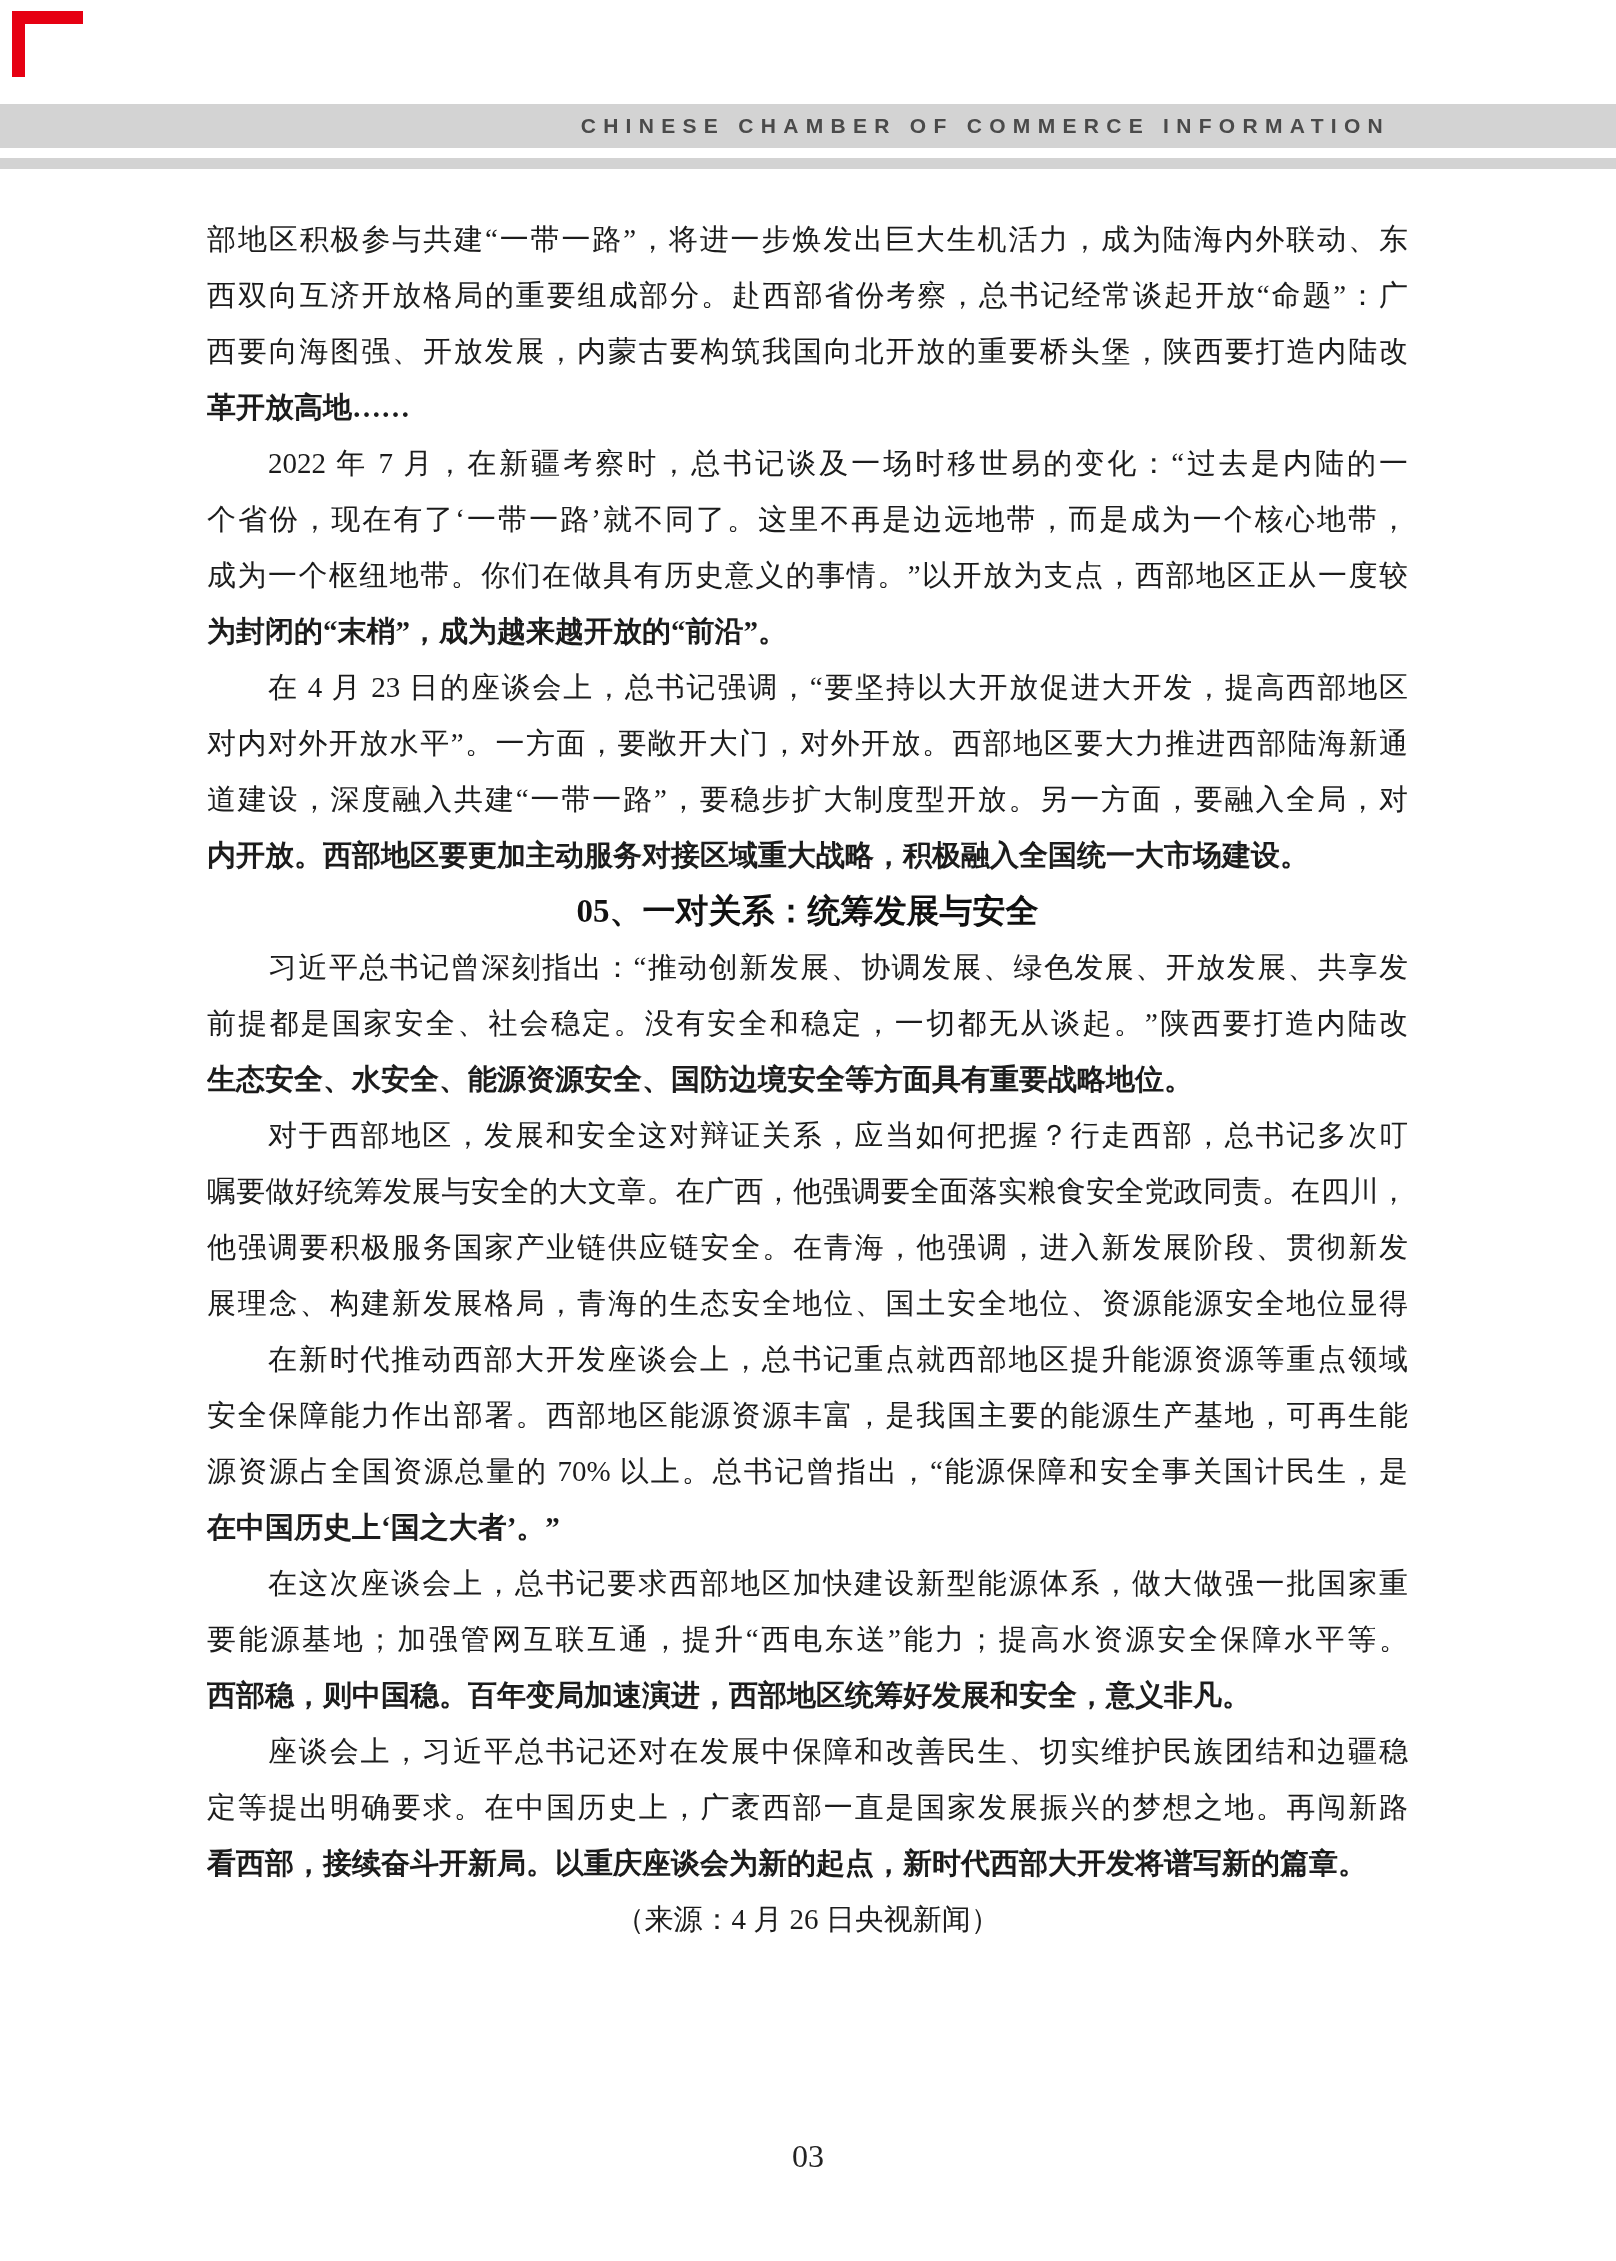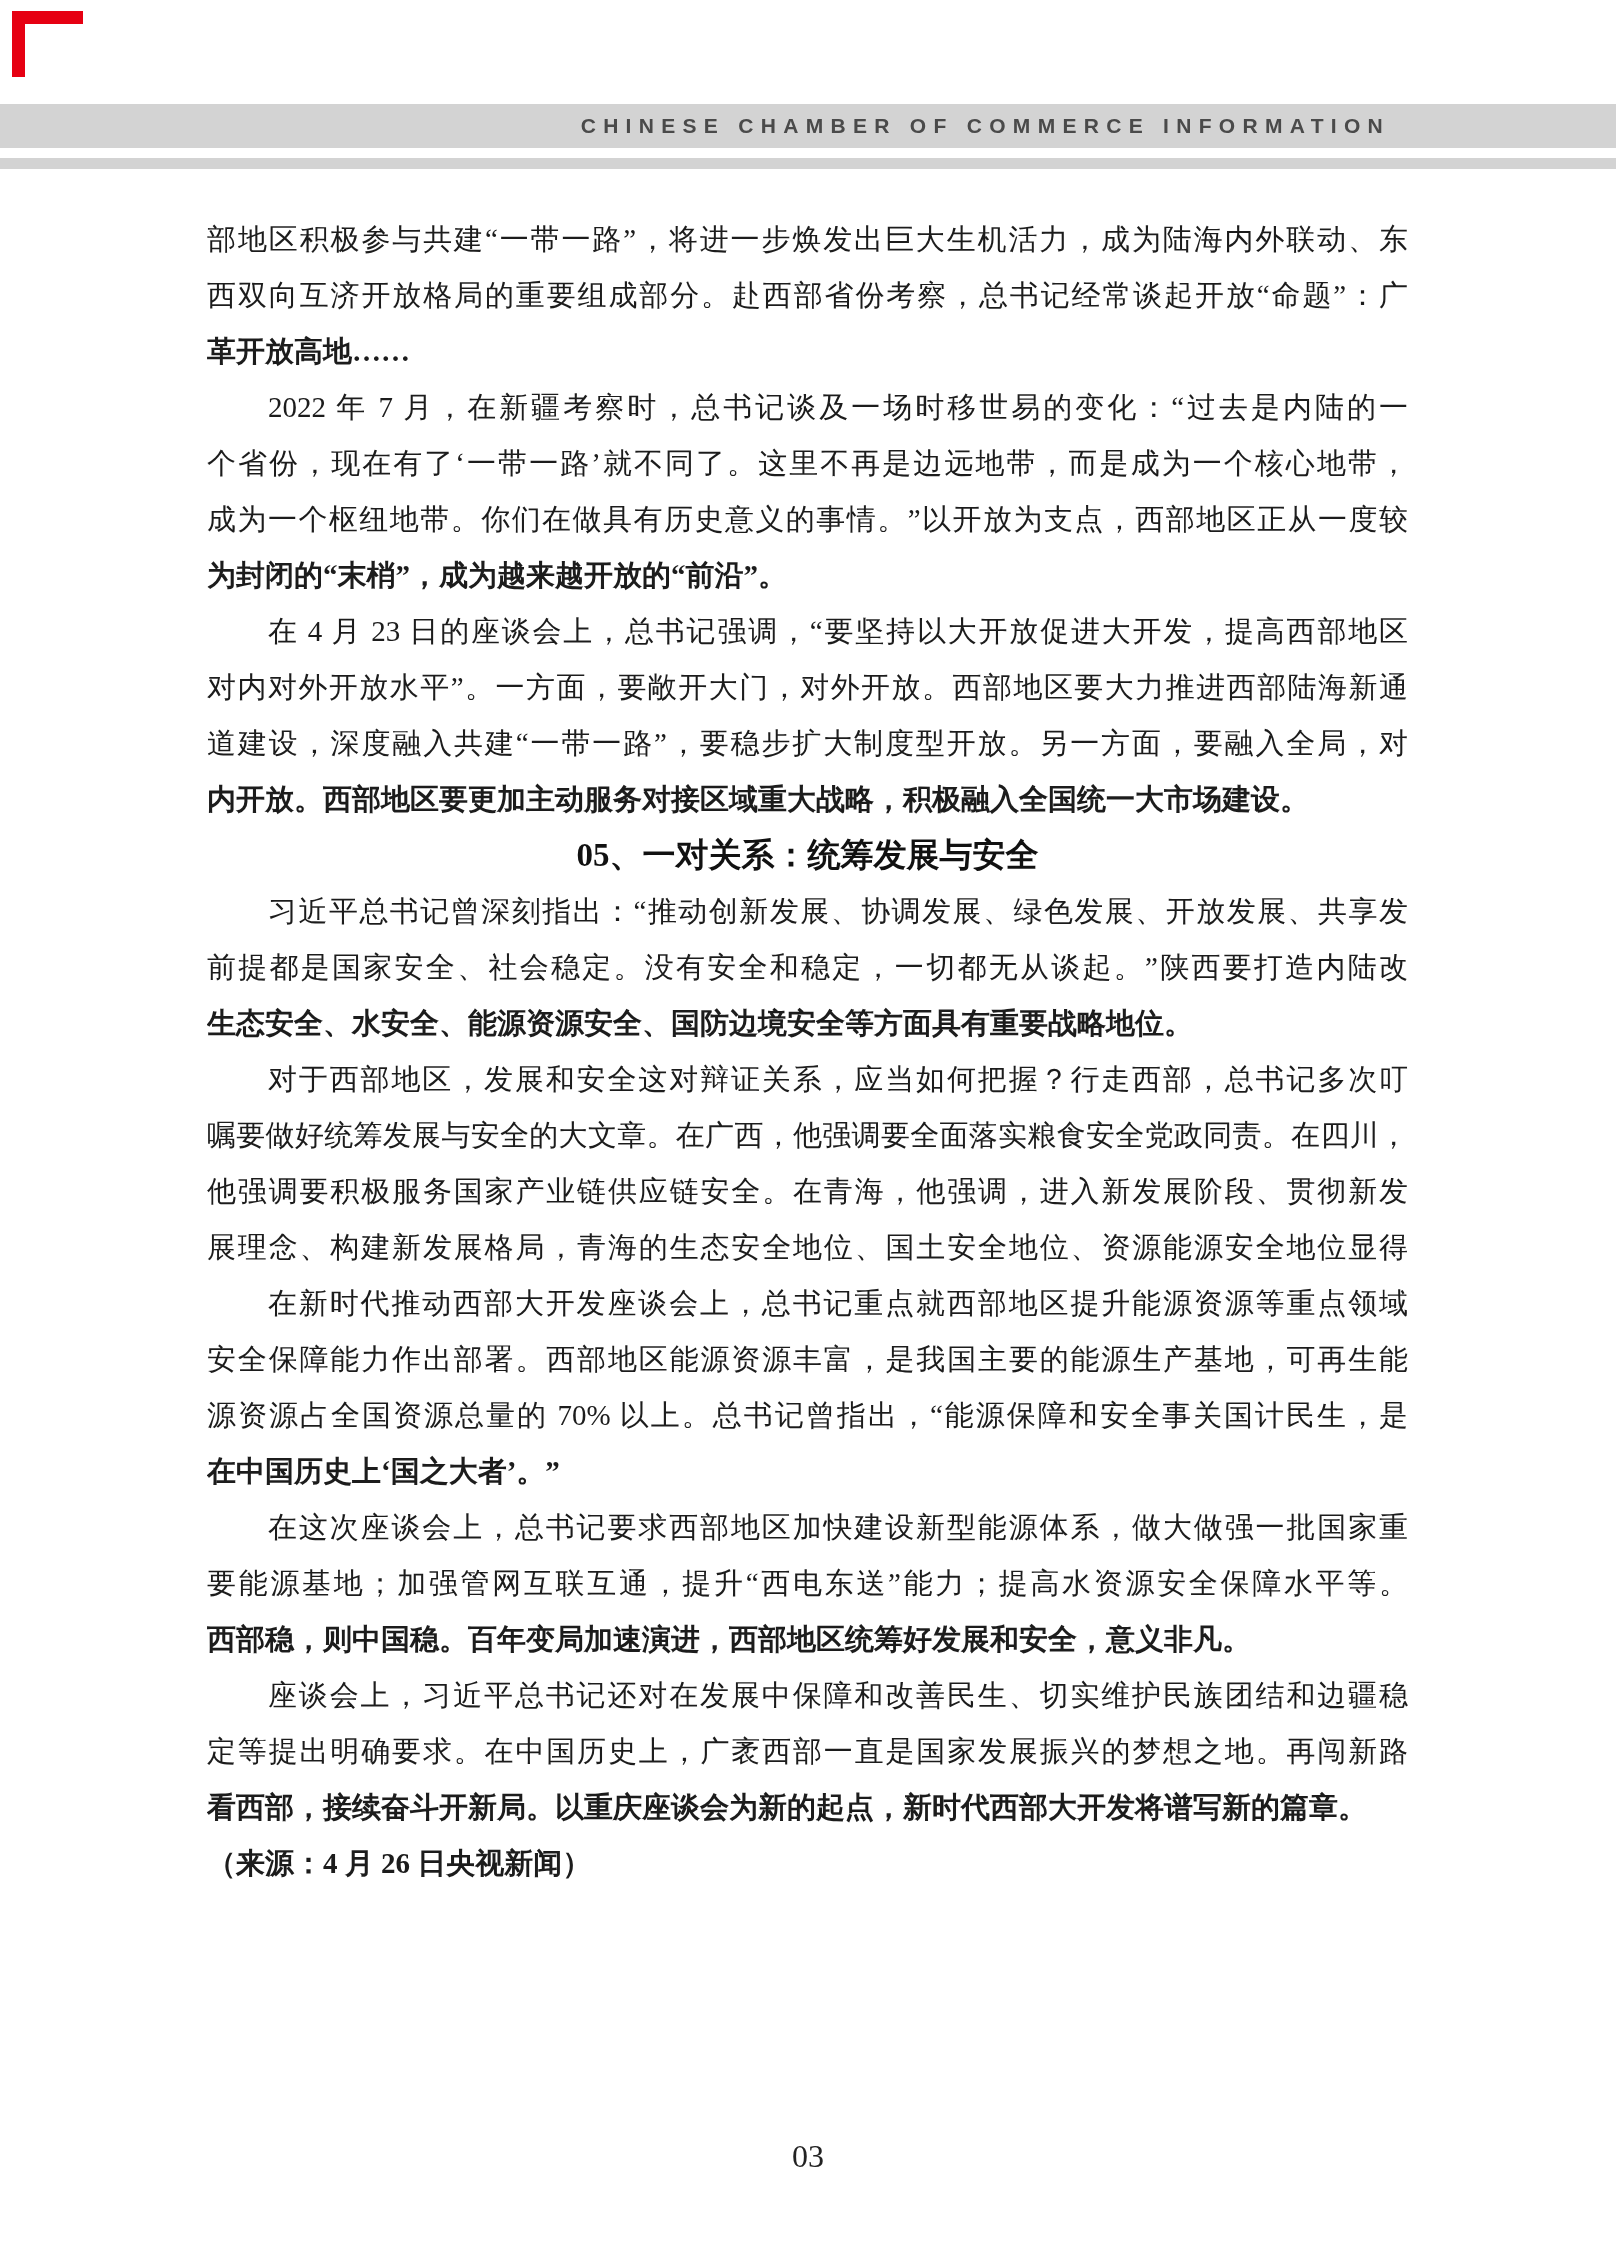--- a/index.html
+++ b/index.html
@@ -35,21 +35,21 @@
     height:56px;line-height:56px;font-size:29px;color:var(--ink);
     overflow:hidden;white-space:normal;
   }
   .line.j{text-align:justify;text-align-last:justify;}
   .line.ji{text-align:justify;text-align-last:justify;text-indent:61px;}
   .line.l{text-align:left;font-weight:bold;}
   .line.h{
     text-align:center;font-weight:700;font-size:33px;
     font-family:Liberation Serif, serif;color:#111;
   }
-  .line.src{text-align:left;font-weight:700;}
+  .line.src{text-align:center;font-weight:400;}
   
   .pageno{
     position:absolute;left:0;top:2138px;width:1616px;
     text-align:center;font-size:32px;color:#222;
     font-family:"Liberation Serif","DejaVu Serif",serif;
   }
 </style>
 </head>
 <body>
 
@@ -59,20 +59,21 @@
 </div>
 
 <div class="band1">
   <span class="band-text">CHINESE CHAMBER OF COMMERCE INFORMATION</span>
 </div>
 <div class="band2"></div>
 
 <div class="article">
     <div class="line j">部地区积极参与共建“一带一路”，将进一步焕发出巨大生机活力，成为陆海内外联动、东</div>
     <div class="line j">西双向互济开放格局的重要组成部分。赴西部省份考察，总书记经常谈起开放“命题”：广</div>
+    <div class="line j">西要向海图强、开放发展，内蒙古要构筑我国向北开放的重要桥头堡，陕西要打造内陆改</div>
     <div class="line l">革开放高地……</div>
     <div class="line ji">2022 年 7 月，在新疆考察时，总书记谈及一场时移世易的变化：“过去是内陆的一</div>
     <div class="line j">个省份，现在有了‘一带一路’就不同了。这里不再是边远地带，而是成为一个核心地带，</div>
     <div class="line j">成为一个枢纽地带。你们在做具有历史意义的事情。”以开放为支点，西部地区正从一度较</div>
     <div class="line l">为封闭的“末梢”，成为越来越开放的“前沿”。</div>
     <div class="line ji">在 4 月 23 日的座谈会上，总书记强调，“要坚持以大开放促进大开发，提高西部地区</div>
     <div class="line j">对内对外开放水平”。一方面，要敞开大门，对外开放。西部地区要大力推进西部陆海新通</div>
     <div class="line j">道建设，深度融入共建“一带一路”，要稳步扩大制度型开放。另一方面，要融入全局，对</div>
     <div class="line l">内开放。西部地区要更加主动服务对接区域重大战略，积极融入全国统一大市场建设。</div>
     <div class="line h">05、一对关系：统筹发展与安全</div>

